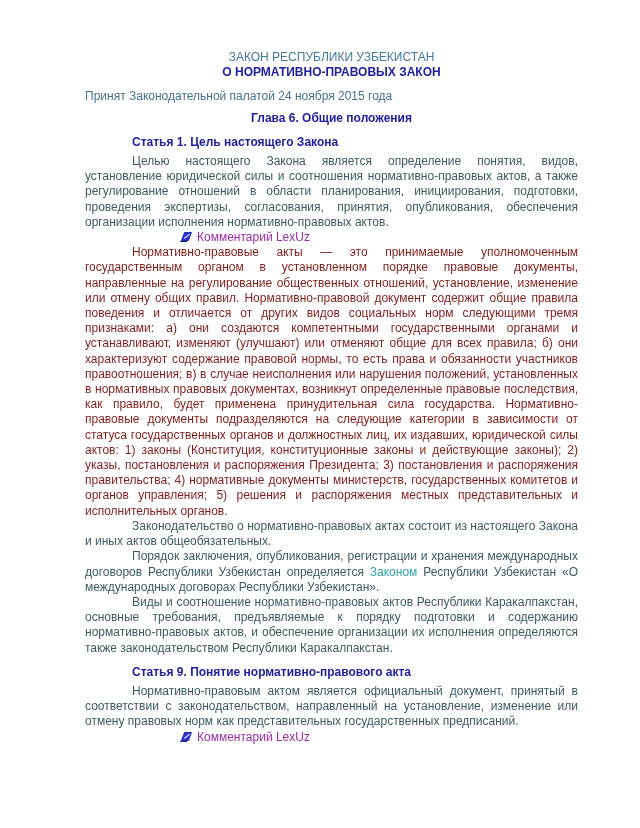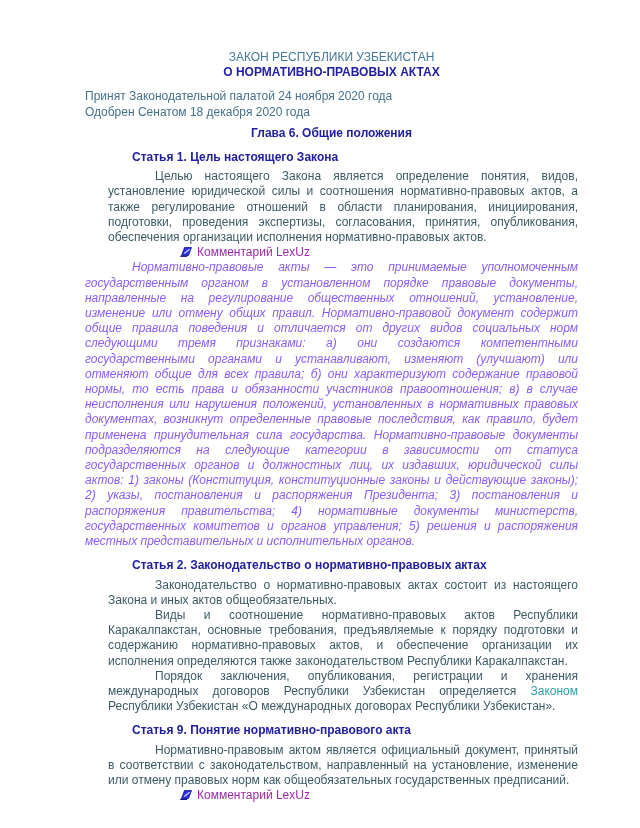--- a/index.html
+++ b/index.html
@@ -16,67 +16,65 @@
     overflow: hidden;
     border-radius: 19px;
   }
   .title-block { text-align: center; }
   .title-line1 { color: #43789b; font-weight: normal; }
   .title-line2 { color: #2121a0; font-weight: bold; }
   .meta-block { margin-top: 9px; }
   .meta-line { color: #44708c; text-align: left; }
   .chapter-heading { color: #2121a0; font-weight: bold; text-align: center; margin-top: 6px; }
   .article-heading { color: #2121a0; font-weight: bold; text-indent: 47px; margin-top: 9px; margin-bottom: 4px; }
-  .para { color: #3c5a64; text-align: justify; text-indent: 47px; margin-left: 23px; }
+  .para { color: #3c5a64; text-align: justify; text-indent: 47px; }
   .comment-label { color: #9a2da4; text-indent: 47px; }
-  .comment-text { color: #8b5cf6; font-style: italic; text-align: justify; text-indent: 47px; }
+  .comment-text { color: #7f1d1d; text-align: justify; text-indent: 47px; }
   .law-link { color: #2f9fa8; text-decoration: none; cursor: pointer; }
   .comment-icon { display: inline-block; margin-right: 5px; }
   .comment-icon svg { vertical-align: -1px; }
 </style>
 </head>
 <body>
 
 <div class="page">
 
   <div class="title-block">
     <div class="title-line1">ЗАКОН РЕСПУБЛИКИ УЗБЕКИСТАН</div>
-    <div class="title-line2">О НОРМАТИВНО-ПРАВОВЫХ АКТАХ</div>
+    <div class="title-line2">О НОРМАТИВНО-ПРАВОВЫХ ЗАКОН</div>
   </div>
 
   <div class="meta-block">
-    <div class="meta-line">Принят Законодательной палатой 24 ноября 2020 года</div>
-    <div class="meta-line">Одобрен Сенатом 18 декабря 2020 года</div>
+    <div class="meta-line">Принят Законодательной палатой 24 ноября 2015 года</div>
   </div>
 
   <div class="chapter-heading">Глава 6. Общие положения</div>
 
   <div class="article-heading">Статья 1. Цель настоящего Закона</div>
 
   <p class="para">Целью настоящего Закона является определение понятия, видов, установление юридической силы и соотношения нормативно-правовых актов, а также регулирование отношений в области планирования, инициирования, подготовки, проведения экспертизы, согласования, принятия, опубликования, обеспечения организации исполнения нормативно-правовых актов.</p>
 
   <p class="comment-label"><span class="comment-icon"><svg width="13" height="11" viewBox="0 0 13 11">
           <polygon points="2.5,9.5 5.5,1.5 12.5,1.5 9.5,9.5" fill="#2a2ee0" stroke="#14148c" stroke-width="0.8"></polygon>
           <line x1="5.2" y1="7.5" x2="10.6" y2="3.2" stroke="#cfe2ff" stroke-width="1.1"></line>
           <line x1="1.2" y1="10.3" x2="8.2" y2="10.3" stroke="#14148c" stroke-width="1.2"></line>
         </svg></span><span>Комментарий LexUz</span></p>
 
   <p class="comment-text">Нормативно-правовые акты — это принимаемые уполномоченным государственным органом в установленном порядке правовые документы, направленные на регулирование общественных отношений, установление, изменение или отмену общих правил. Нормативно-правовой документ содержит общие правила поведения и отличается от других видов социальных норм следующими тремя признаками: а) они создаются компетентными государственными органами и устанавливают, изменяют (улучшают) или отменяют общие для всех правила; б) они характеризуют содержание правовой нормы, то есть права и обязанности участников правоотношения; в) в случае неисполнения или нарушения положений, установленных в нормативных правовых документах, возникнут определенные правовые последствия, как правило, будет применена принудительная сила государства. Нормативно-правовые документы подразделяются на следующие категории в зависимости от статуса государственных органов и должностных лиц, их издавших, юридической силы актов: 1) законы (Конституция, конституционные законы и действующие законы); 2) указы, постановления и распоряжения Президента; 3) постановления и распоряжения правительства; 4) нормативные документы министерств, государственных комитетов и органов управления; 5) решения и распоряжения местных представительных и исполнительных органов.</p>
 
-  <div class="article-heading">Статья 2. Законодательство о нормативно-правовых актах</div>
 
   <p class="para">Законодательство о нормативно-правовых актах состоит из настоящего Закона и иных актов общеобязательных.</p>
 
+  <p class="para"><span>Порядок заключения, опубликования, регистрации и хранения международных договоров Республики Узбекистан определяется </span><a class="law-link">Законом</a><span> Республики Узбекистан «О международных договорах Республики Узбекистан».</span></p>
+
   <p class="para">Виды и соотношение нормативно-правовых актов Республики Каракалпакстан, основные требования, предъявляемые к порядку подготовки и содержанию нормативно-правовых актов, и обеспечение организации их исполнения определяются также законодательством Республики Каракалпакстан.</p>
-
-  <p class="para"><span>Порядок заключения, опубликования, регистрации и хранения международных договоров Республики Узбекистан определяется </span><a class="law-link">Законом</a><span> Республики Узбекистан «О международных договорах Республики Узбекистан».</span></p>
 
   <div class="article-heading">Статья 9. Понятие нормативно-правового акта</div>
 
-  <p class="para">Нормативно-правовым актом является официальный документ, принятый в соответствии с законодательством, направленный на установление, изменение или отмену правовых норм как общеобязательных государственных предписаний.</p>
+  <p class="para">Нормативно-правовым актом является официальный документ, принятый в соответствии с законодательством, направленный на установление, изменение или отмену правовых норм как представительных государственных предписаний.</p>
 
   <p class="comment-label"><span class="comment-icon"><svg width="13" height="11" viewBox="0 0 13 11">
           <polygon points="2.5,9.5 5.5,1.5 12.5,1.5 9.5,9.5" fill="#2a2ee0" stroke="#14148c" stroke-width="0.8"></polygon>
           <line x1="5.2" y1="7.5" x2="10.6" y2="3.2" stroke="#cfe2ff" stroke-width="1.1"></line>
           <line x1="1.2" y1="10.3" x2="8.2" y2="10.3" stroke="#14148c" stroke-width="1.2"></line>
         </svg></span><span>Комментарий LexUz</span></p>
 
 </div>
 
 </body></html>

